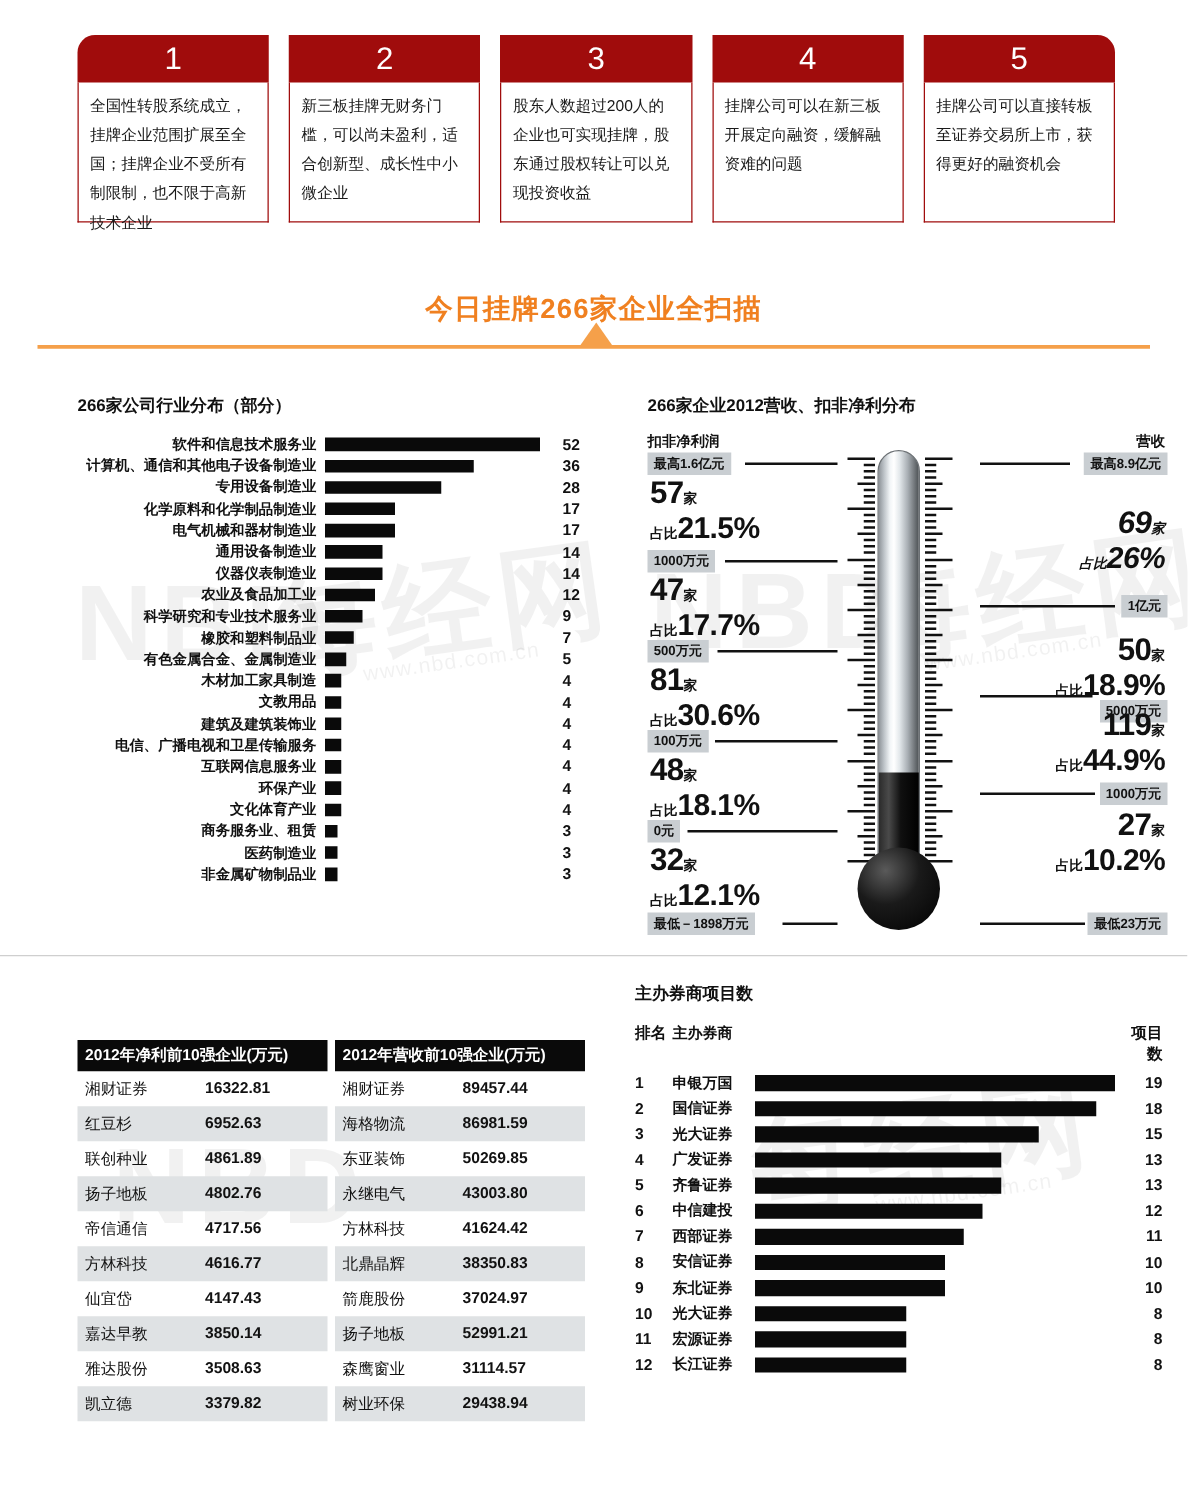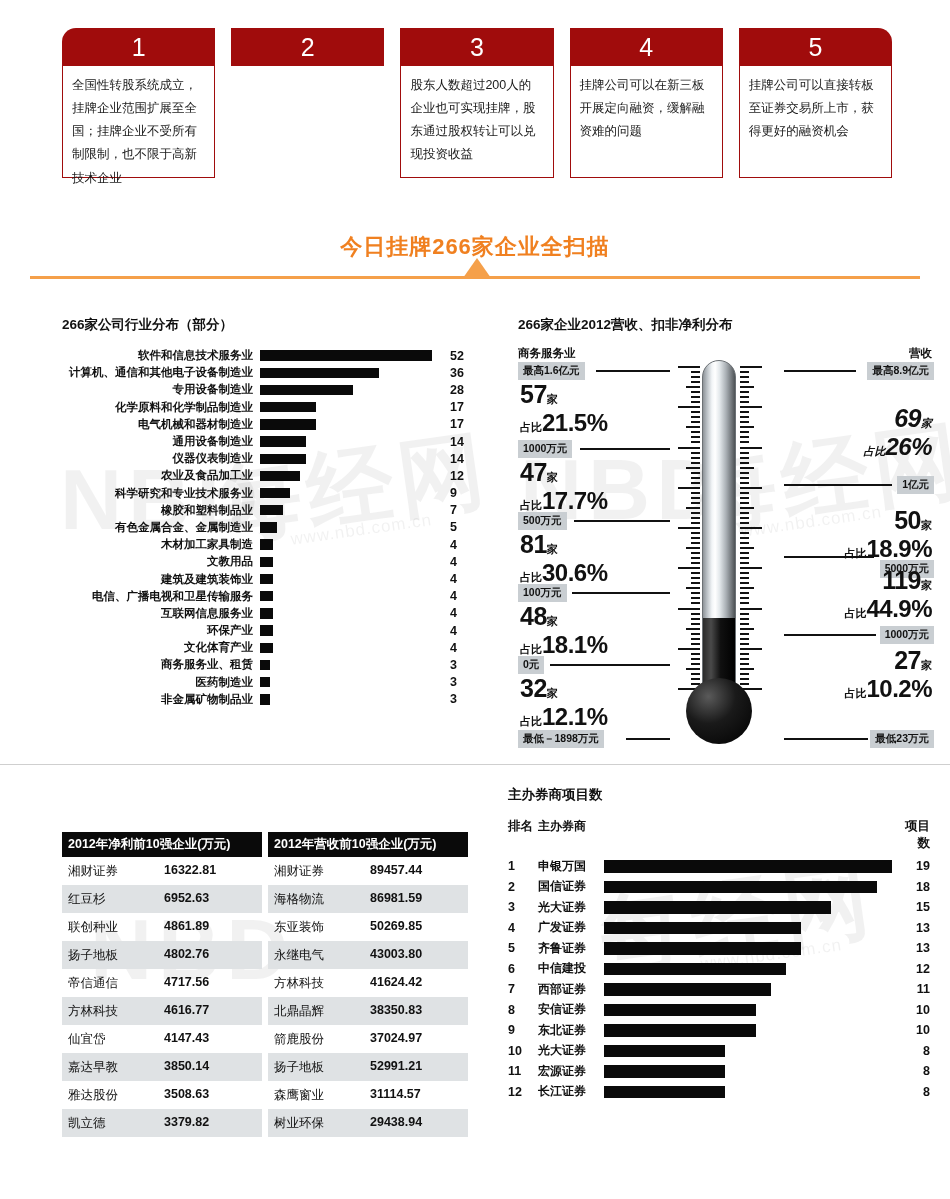--- a/index.html
+++ b/index.html
@@ -145,20 +145,21 @@
   <div class="wm wm-big" style="left:600px; top:860px; transform:rotate(-8deg);">每经网</div>
   <div class="wm wm-small" style="left:700px; top:945px; transform:rotate(-8deg);">www.nbd.com.cn</div>
 
   <div class="cards">
       <div class="card card-round-l">
         <div class="card-head">1</div>
         <div class="card-body">全国性转股系统成立，挂牌企业范围扩展至全国；挂牌企业不受所有制限制，也不限于高新技术企业</div>
       </div>
       <div class="card">
         <div class="card-head">2</div>
+        <div class="card-body">新三板挂牌无财务门槛，可以尚未盈利，适合创新型、成长性中小微企业</div>
       </div>
       <div class="card">
         <div class="card-head">3</div>
         <div class="card-body">股东人数超过200人的企业也可实现挂牌，股东通过股权转让可以兑现投资收益</div>
       </div>
       <div class="card">
         <div class="card-head">4</div>
         <div class="card-body">挂牌公司可以在新三板开展定向融资，缓解融资难的问题</div>
       </div>
       <div class="card card-round-r">
@@ -319,21 +320,21 @@
           <div class="ind-bar-wrap">
             <div class="ind-bar" style="width: 9.92308px; background: rgb(10, 10, 10);"></div>
           </div>
           <div class="ind-val">3</div>
         </div>
       </div>
   </div>
 
   <div id="thermo-chart">
     <div class="chart-title" style="position:absolute;left:0;top:0;">266家企业2012营收、扣非净利分布</div>
-    <div class="th-side-title" style="left:0; top:30px;">商务服务业</div>
+    <div class="th-side-title" style="left:0; top:30px;">扣非净利润</div>
     <div class="th-side-title" style="right:6px; top:30px;">营收</div>
 
     <div class="th-tube-wrap">
       <div class="ticks left">
           <div class="tick" style="top: 0px; width: 22px;"></div>
           <div class="tick" style="top: 5.03125px; width: 9px;"></div>
           <div class="tick" style="top: 10.0625px; width: 9px;"></div>
           <div class="tick" style="top: 15.0938px; width: 9px;"></div>
           <div class="tick" style="top: 20.125px; width: 14px;"></div>
           <div class="tick" style="top: 25.1562px; width: 9px;"></div>

